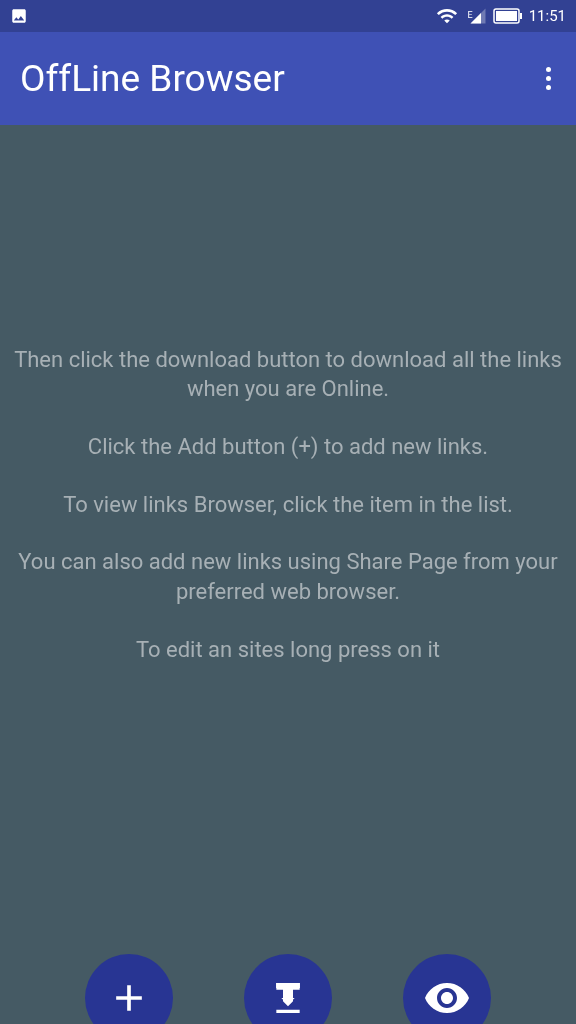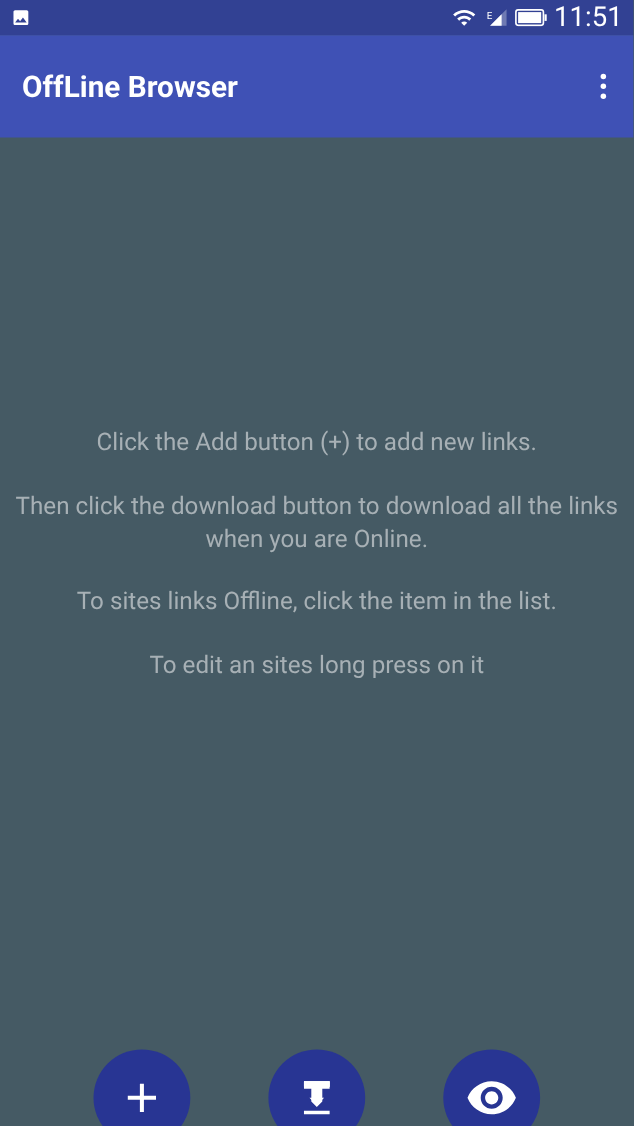--- a/index.html
+++ b/index.html
@@ -27,35 +27,35 @@
     .status-left {
       display: flex;
       align-items: center;
     }
     .status-right {
       display: flex;
       align-items: center;
       gap: 6px;
     }
     .status-time {
-      font-size: 25px;
+      font-size: 15px;
       font-weight: 400;
     }
     .app-bar {
       height: 93px;
       background: #3f51b5;
       display: flex;
       align-items: center;
       justify-content: space-between;
       padding: 0 20px;
     }
     .app-title {
       color: white;
-      font-size: 27px;
-      font-weight: 700;
+      font-size: 37px;
+      font-weight: 400;
     }
     .overflow-menu {
       color: white;
       display: flex;
       flex-direction: column;
       gap: 4px;
       padding: 10px 5px;
       cursor: pointer;
     }
     .overflow-dot {
@@ -153,23 +153,24 @@
 <div class="app-bar">
   <div class="app-title">OffLine Browser</div>
   <div class="overflow-menu">
     <div class="overflow-dot"></div>
     <div class="overflow-dot"></div>
     <div class="overflow-dot"></div>
   </div>
 </div>
 
 <div class="content">
+  <div class="instruction">Then click the download button to download all the links when you are Online.</div>
   <div class="instruction">Click the Add button (+) to add new links.</div>
-  <div class="instruction">Then click the download button to download all the links when you are Online.</div>
-  <div class="instruction">To sites links Offline, click the item in the list.</div>
+  <div class="instruction">To view links Browser, click the item in the list.</div>
+  <div class="instruction">You can also add new links using Share Page from your preferred web browser.</div>
   <div class="instruction">To edit an sites long press on it</div>
 </div>
 
 <div class="fab-container">
   <div class="fab">
     <svg width="44" height="44" viewBox="0 0 24 24">
       <path d="M19 13h-6v6h-2v-6H5v-2h6V5h2v6h6v2z"></path>
     </svg>
   </div>
   <div class="fab">

